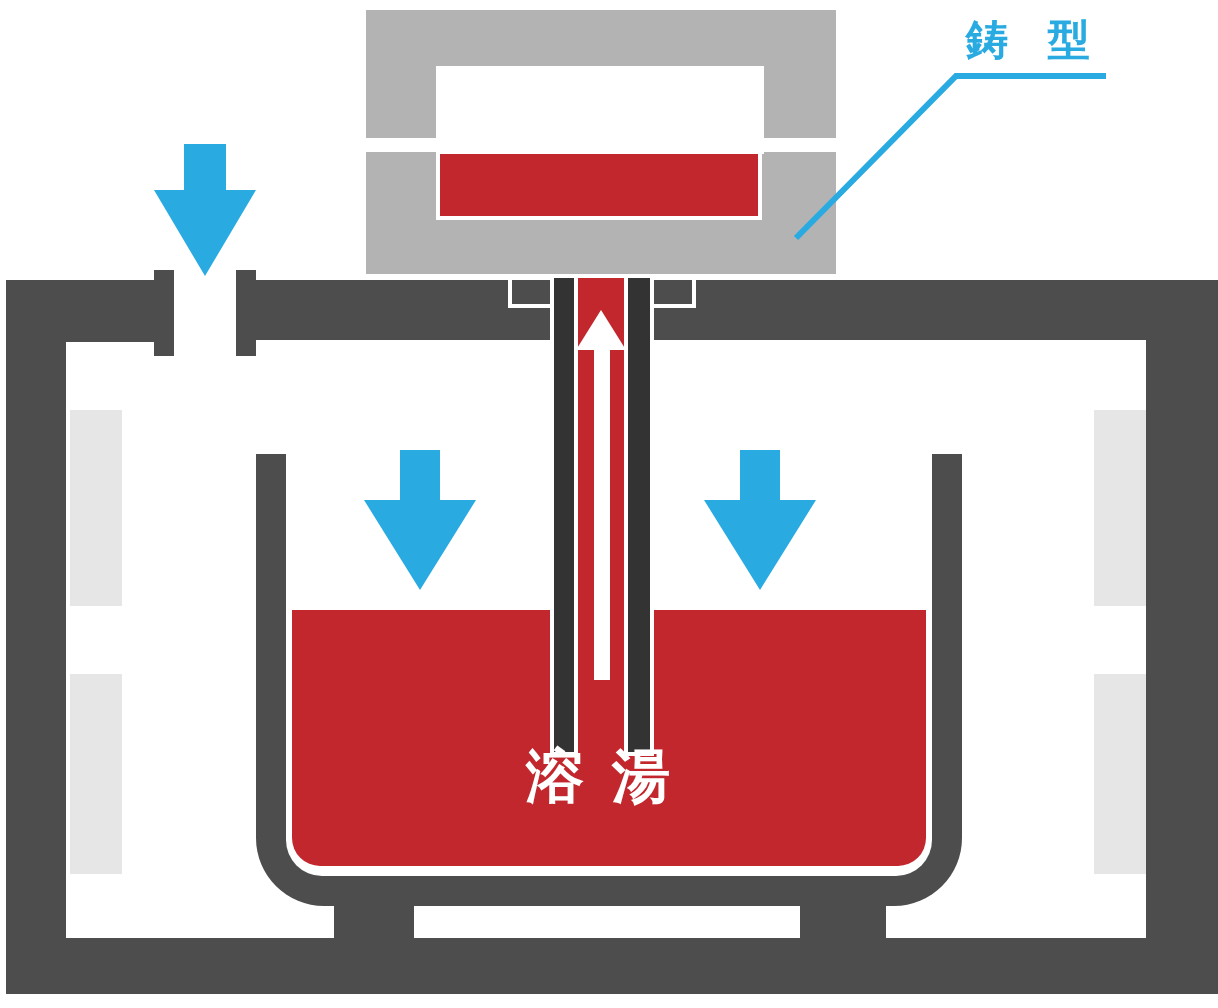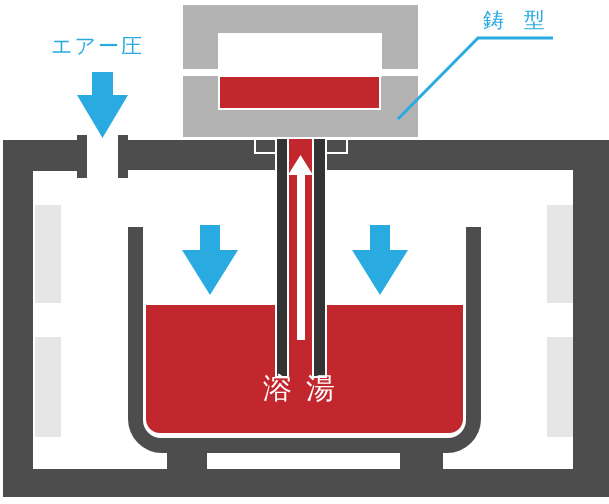--- a/index.html
+++ b/index.html
@@ -53,21 +53,21 @@
   .tube-wall-l{left:275px; top:135px; width:14px; height:243px;}
   .tube-wall-r{left:312px; top:135px; width:15px; height:243px;}
 
   
   .overlay{left:0; top:0; width:609px; height:504px; pointer-events:none;}
   .blue-fill{fill:var(--c-blue);}
   .white-fill{fill:var(--c-white);}
   .leader{stroke:var(--c-blue); stroke-width:3; fill:none;}
 
   
-  .lbl{white-space:nowrap; font-weight:normal;}
+  .lbl{white-space:nowrap; font-weight:bold;}
   .lbl-air {left:51px;  top:32px;  font-size:21px; color:var(--c-blue); letter-spacing:2px;}
   .lbl-mold{left:483px; top:6px;   font-size:21px; color:var(--c-blue); letter-spacing:7px;}
   .lbl-melt{left:230px; top:369px; width:141px; text-align:center; font-size:29px; color:var(--c-white); letter-spacing:3px;}
 </style>
 </head>
 <body>
 
 <div class="stage">
 
   <div class="dark wall-left"></div>
@@ -101,17 +101,16 @@
   <div class="mold-metal"></div>
 
   <svg class="overlay" viewBox="0 0 609 504" xmlns="http://www.w3.org/2000/svg">
     <polygon class="blue-fill" points="92,72 113,72 113,95 128,95 102.5,138 77,95 92,95"></polygon>
     <polygon class="blue-fill" points="200,225 220,225 220,250 238,250 210,295 182,250 200,250"></polygon>
     <polygon class="blue-fill" points="370,225 390,225 390,250 408,250 380,295 352,250 370,250"></polygon>
     <polygon class="white-fill" points="297,340 297,175 288,175 300.5,155 313,175 305,175 305,340"></polygon>
     <polyline class="leader" points="553,38 478,38 398,119"></polyline>
   </svg>
 
-  <div class="lbl lbl-air">エアー圧</div>
   <div class="lbl lbl-mold">鋳 型</div>
   <div class="lbl lbl-melt">溶 湯</div>
 
 </div>
 
 </body></html>

